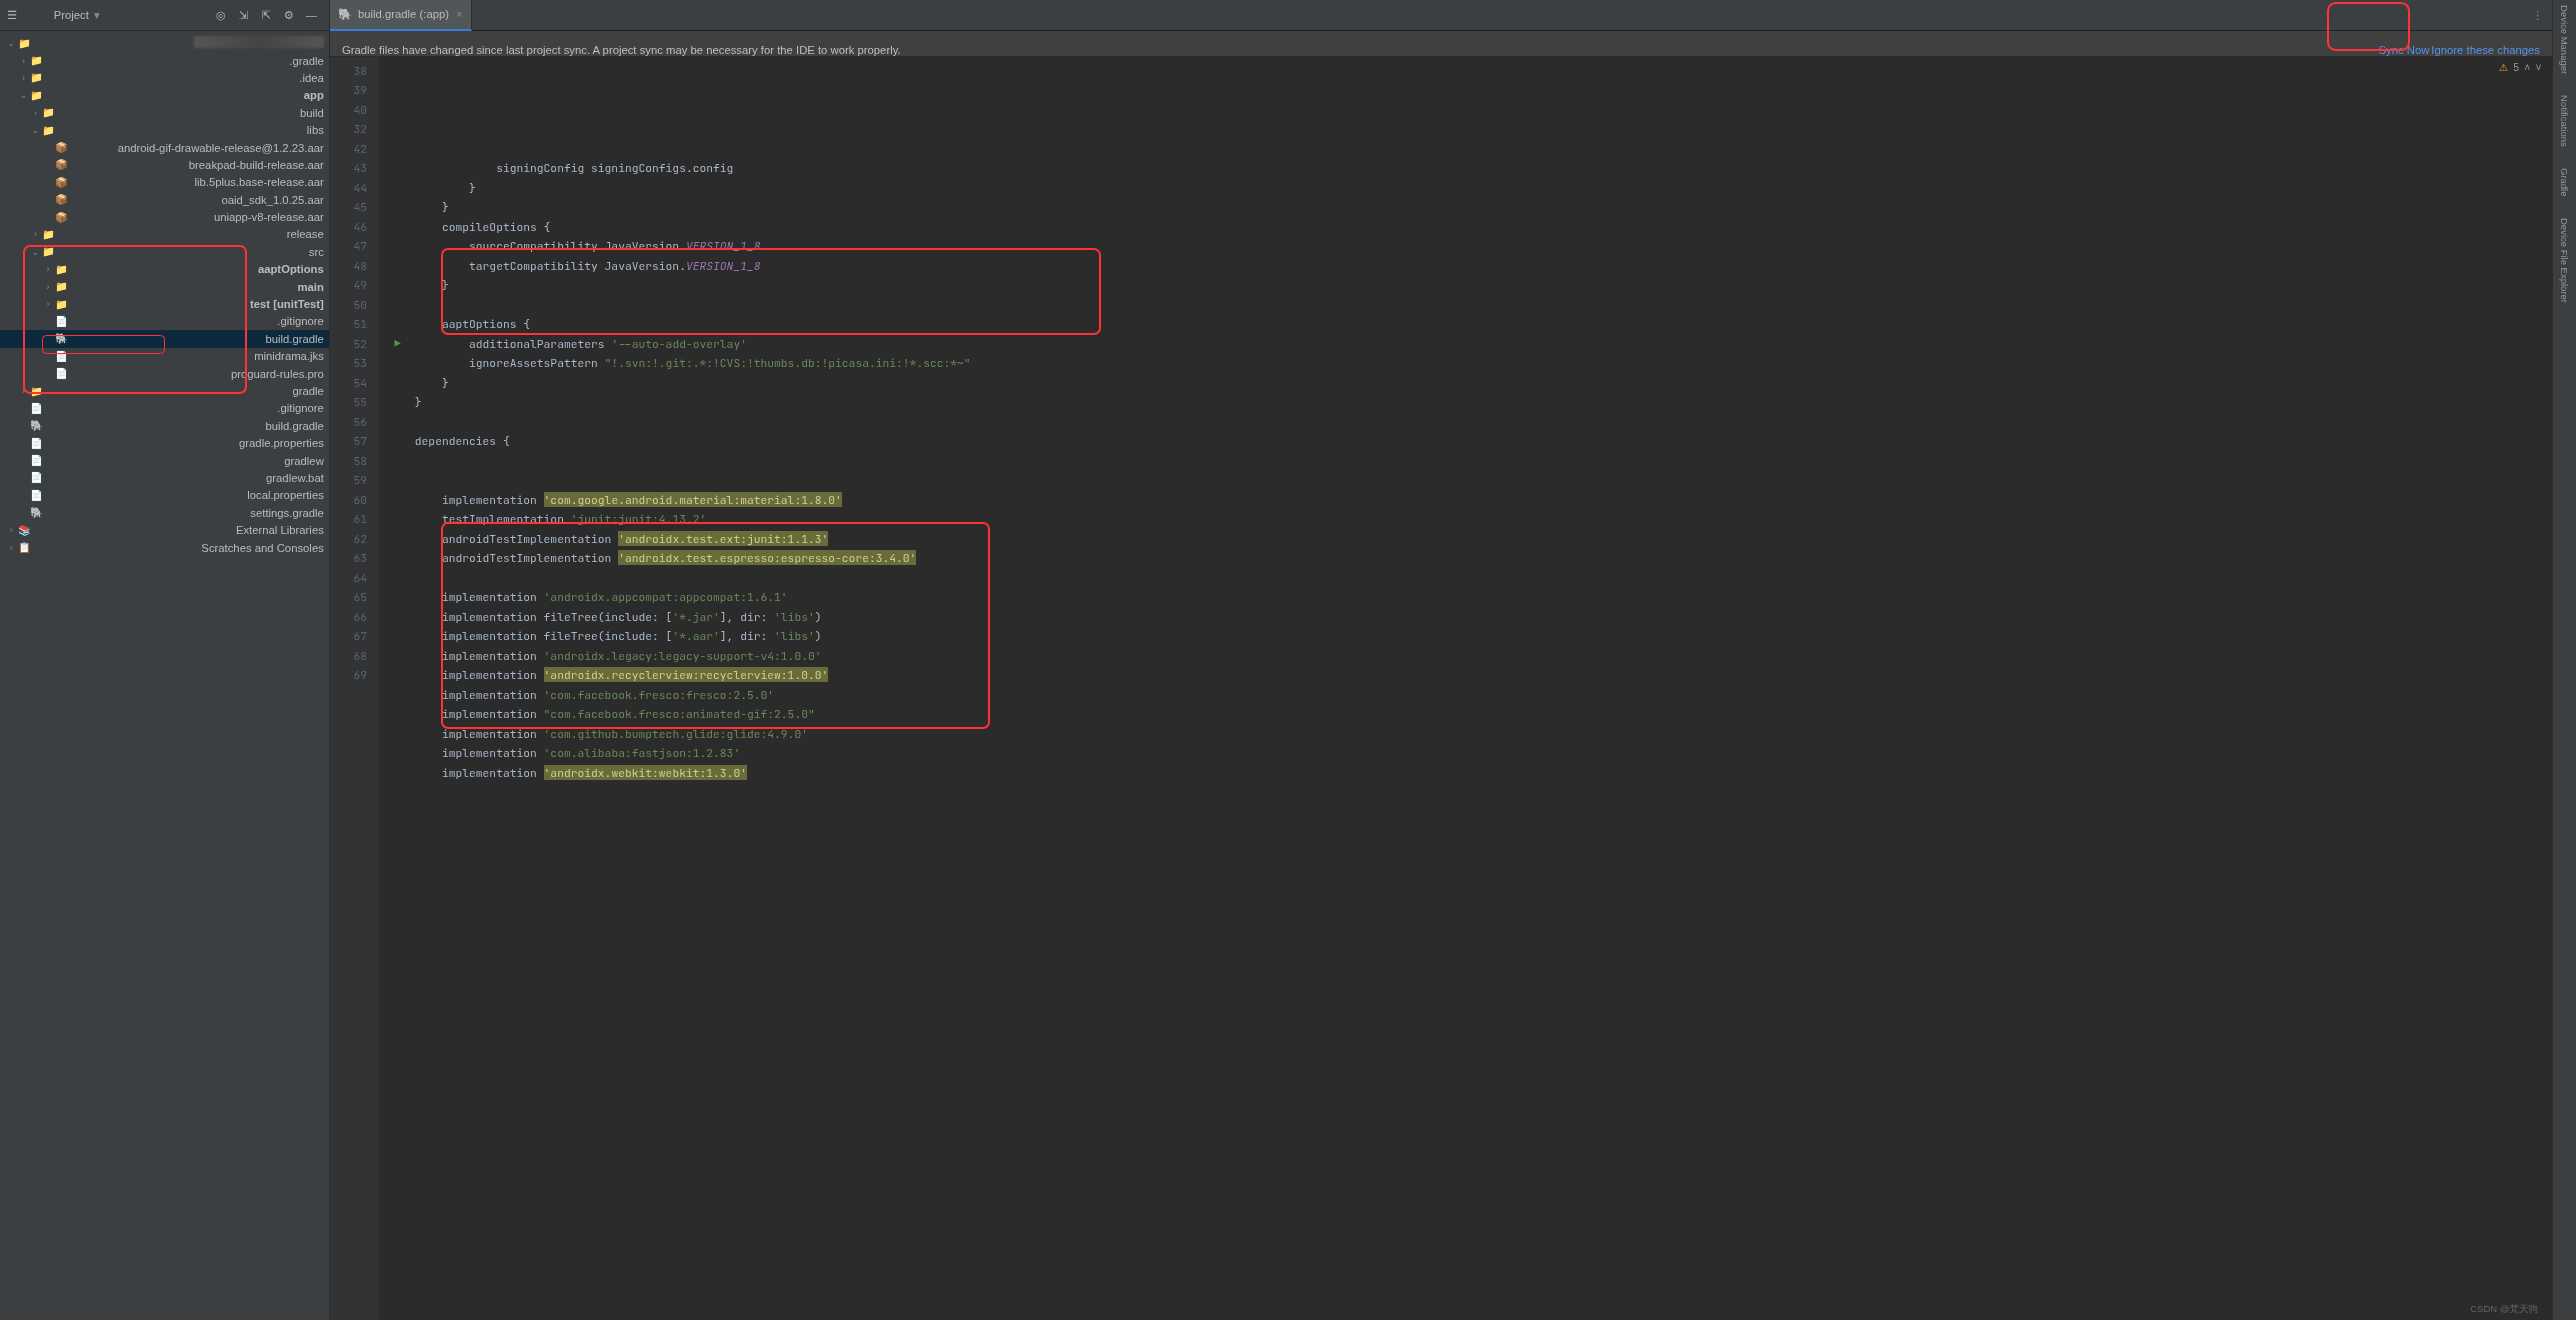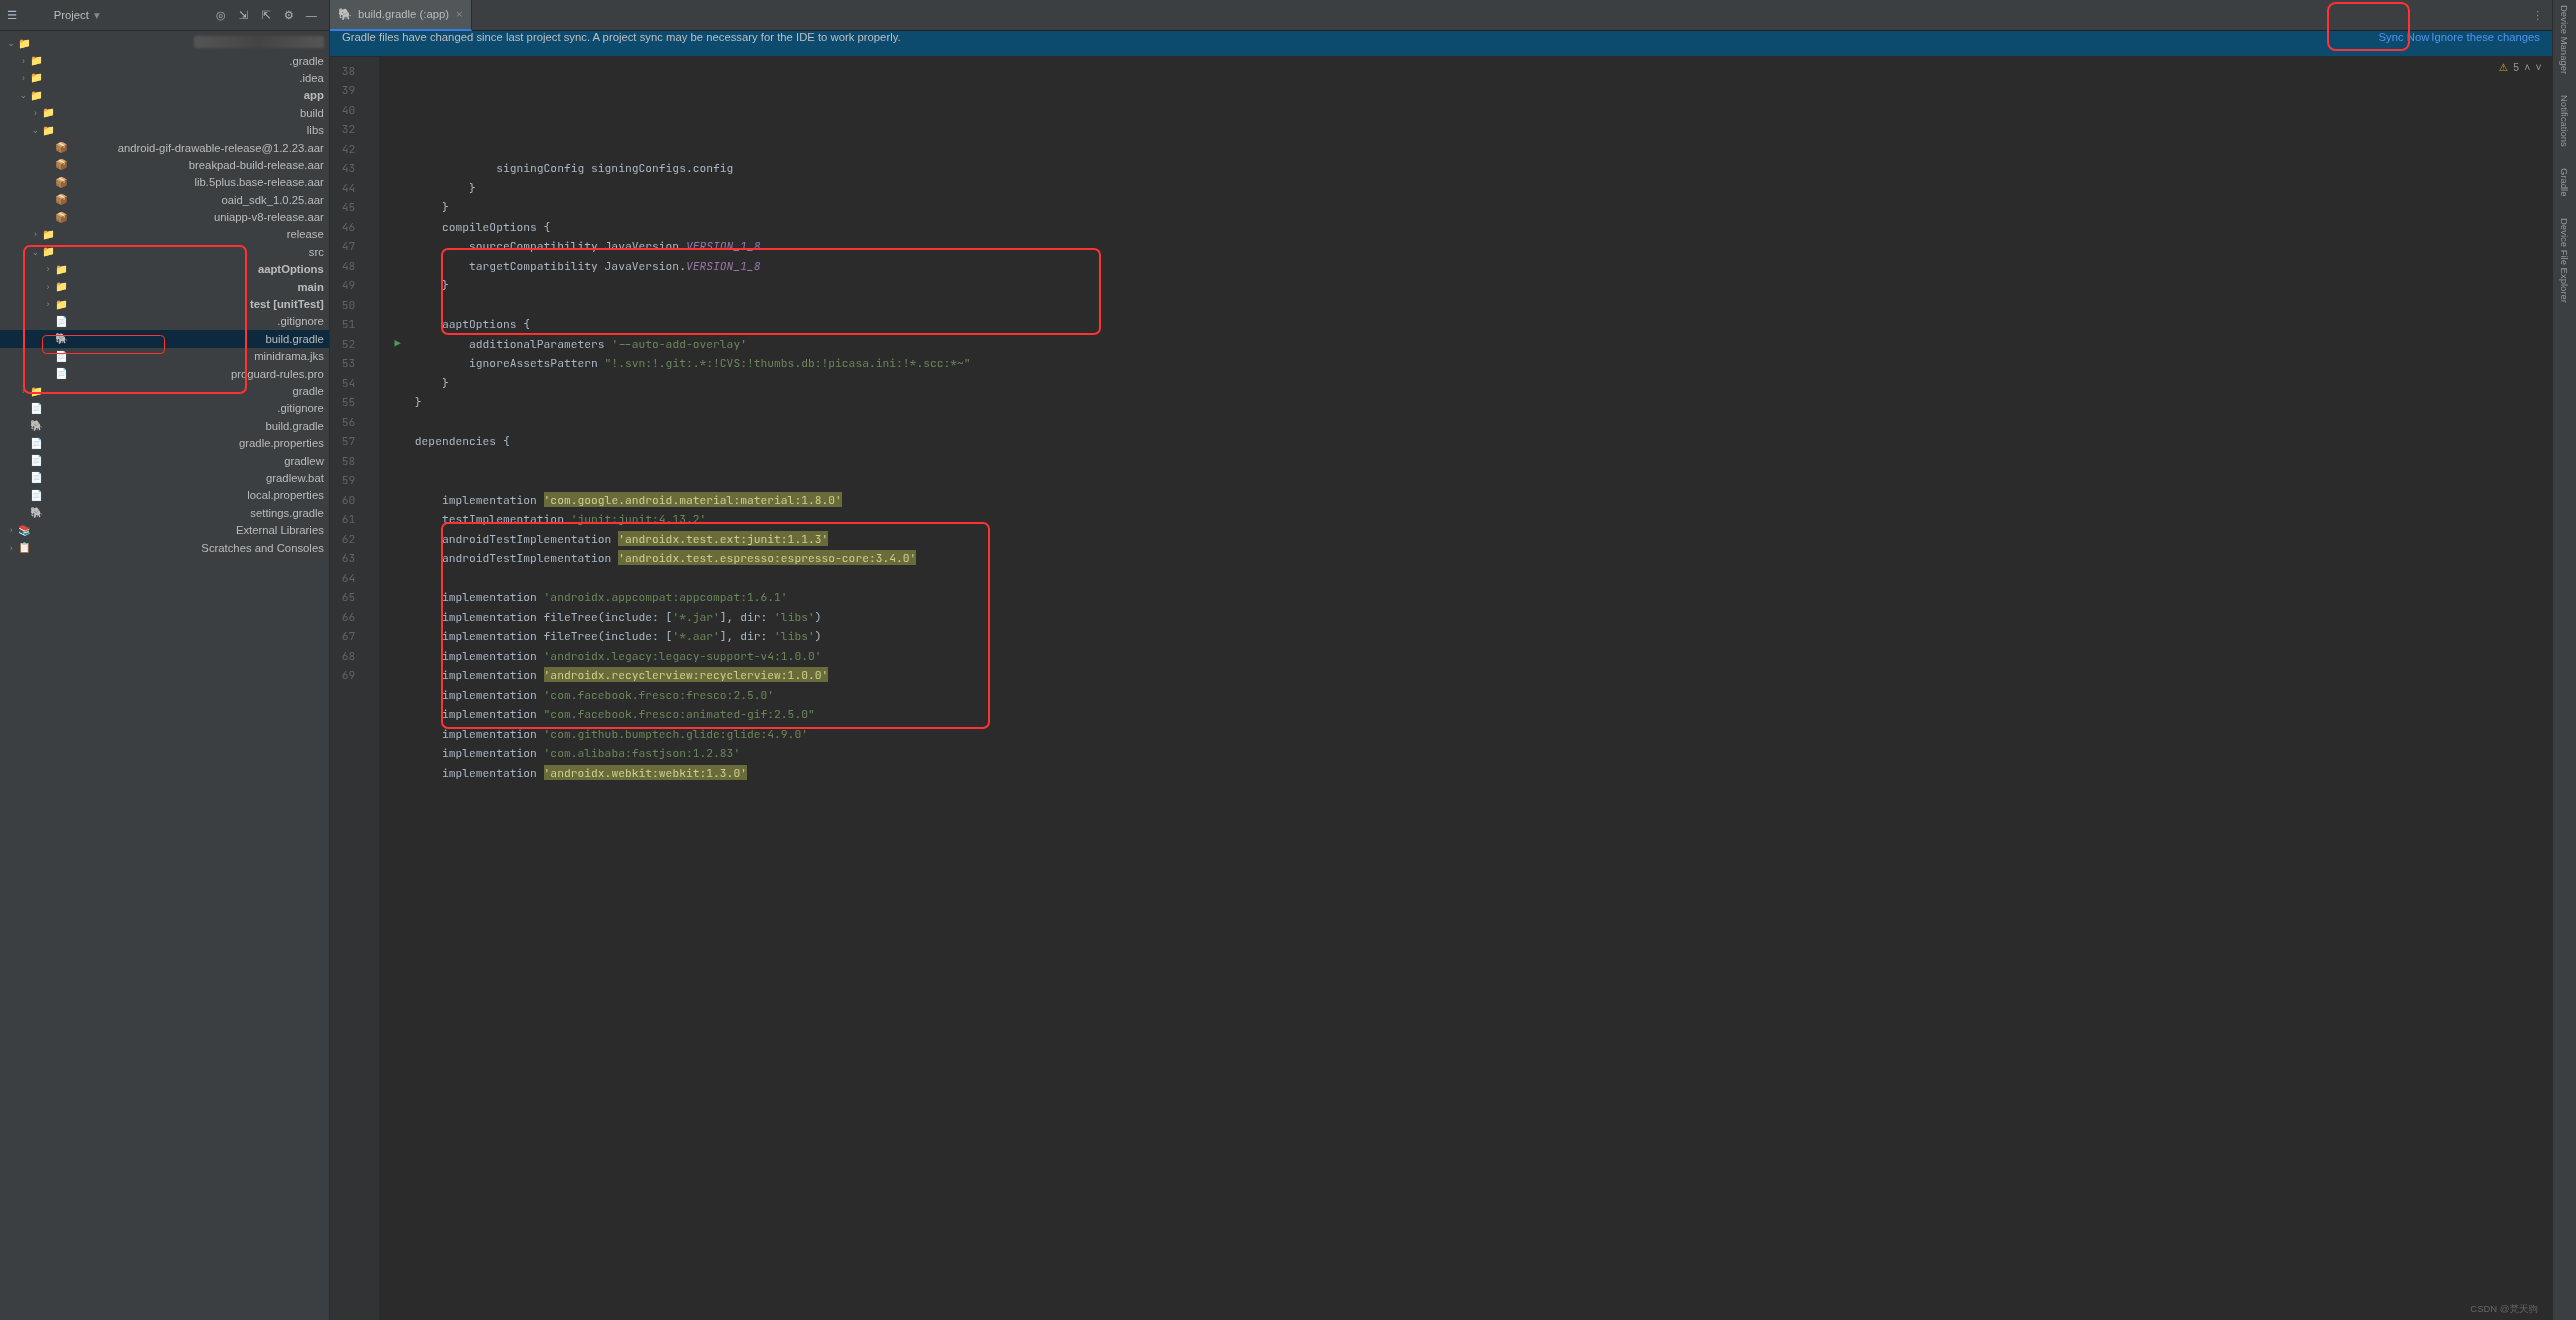--- a/index.html
+++ b/index.html
@@ -30,29 +30,29 @@
 .ind-0{padding-left:5.2px}.ind-1{padding-left:17.4px}.ind-2{padding-left:29.5px}.ind-3{padding-left:42px}
 .folder-c{color:#b28b4f}.folder-o{color:#c99b56}.file-c{color:#9aa7b0}
 .red-box-1 { position:absolute; left:22.6px; top:245px; width:224px; height:149px; border:2.6px solid #ff3333; border-radius:7px; pointer-events:none; }
 .red-box-2 { position:absolute; left:42px; top:335px; width:123px; height:19px; border:1.7px solid #ff3333; border-radius:4.3px; pointer-events:none; }
 .editor-area { flex:1; display:flex; flex-direction:column; background:#2b2b2b; position:relative; width: calc(100% - 330px - 24px); }
 .tab-bar { height:31px; display:flex; align-items:center; background:#3c3f41; border-bottom:0.9px solid #212121; }
 .tab { height:31px; display:flex; align-items:center; padding:0 8.7px; background:#4e5254; border-right:0.9px solid #2b2b2b; color:#bbb; }
 .tab.active { border-bottom:2.6px solid #3a7de0; background:#515658; }
 .tab .close { margin-left:7px; color:#888; cursor:pointer; }
 .tab-bar .spacer { flex:1; }
-.sync-bar { height:26px; display:flex; align-items:flex-start; padding:0 12px; background:#0c4a6e; color:#bfbfbf; border-bottom:0.9px solid #2b2b2b; }
+.sync-bar { height:26px; display:flex; align-items:flex-end; padding:0 12px; background:#404040; color:#bfbfbf; border-bottom:0.9px solid #2b2b2b; }
 .sync-bar .spacer{flex:1}
 .sync-now { color:#5394ec; margin-right:2px; cursor:pointer; }
 .ignore { color:#5394ec; cursor:pointer; }
 .red-sync-box { position:absolute; right:142px; top:1.7px; width:83px; height:49px; border:2.6px solid #ff3333; border-radius:8.7px; pointer-events:none; z-index:5; }
 .warn-row { position:absolute; right:10.4px; top:61px; display:flex; align-items:center; gap:5.2px; color:#999; font-size:10.4px; z-index:4; }
 .warn-row .tri { color:#c9a227; }
 .code-scroll { flex:1; display:flex; overflow:auto; background:#2b2b2b; }
-.gutter { width:49px; text-align:center; padding-right:12px; color:#606366; font-family:'JetBrains Mono',Consolas,monospace; font-size:11.3px; line-height:19.5px; padding-top:3.5px; user-select:none; background:#313335; }
+.gutter { width:49px; text-align:right; padding-right:12px; color:#606366; font-family:'JetBrains Mono',Consolas,monospace; font-size:11.3px; line-height:19.5px; padding-top:3.5px; user-select:none; background:#313335; }
 .code { flex:1; font-family:'JetBrains Mono',Consolas,monospace; font-size:11.3px; line-height:19.5px; padding-top:3.5px; padding-left:8.7px; white-space:pre; color:#a9b7c6; position:relative; }.str{color:#6a8759}.obj{color:#a9b7c6}.ital{color:#9876aa;font-style:italic}.hl-str{background:#6a6b3a;color:#cbd18b}
 .red-code-1 { position:absolute; left:62px; top:191px; width:660px; height:87px; border:2.6px solid #ff3333; border-radius:7px; pointer-events:none; z-index:3; }
 .red-code-2 { position:absolute; left:62px; top:465px; width:549px; height:207px; border:2.6px solid #ff3333; border-radius:7px; pointer-events:none; z-index:3; }
 .right-strip { width:24px; background:#3c3f41; border-left:0.9px solid #2b2b2b; display:flex; flex-direction:column; align-items:center; padding-top:5.2px; gap:21px; }
 .right-strip .vlabel { writing-mode:vertical-rl; color:#999; font-size:9.5px; cursor:pointer; }
 .play-icon { position:absolute; left:15.6px; top:calc(3.5px + (14 * 19.5px)); color:#499c54; font-size:10.4px; z-index:2; }
 .watermark { position:absolute; right:38px; bottom:5.2px; color:#666; font-size:9.5px; }
 </style>
 </head>
 <body>

